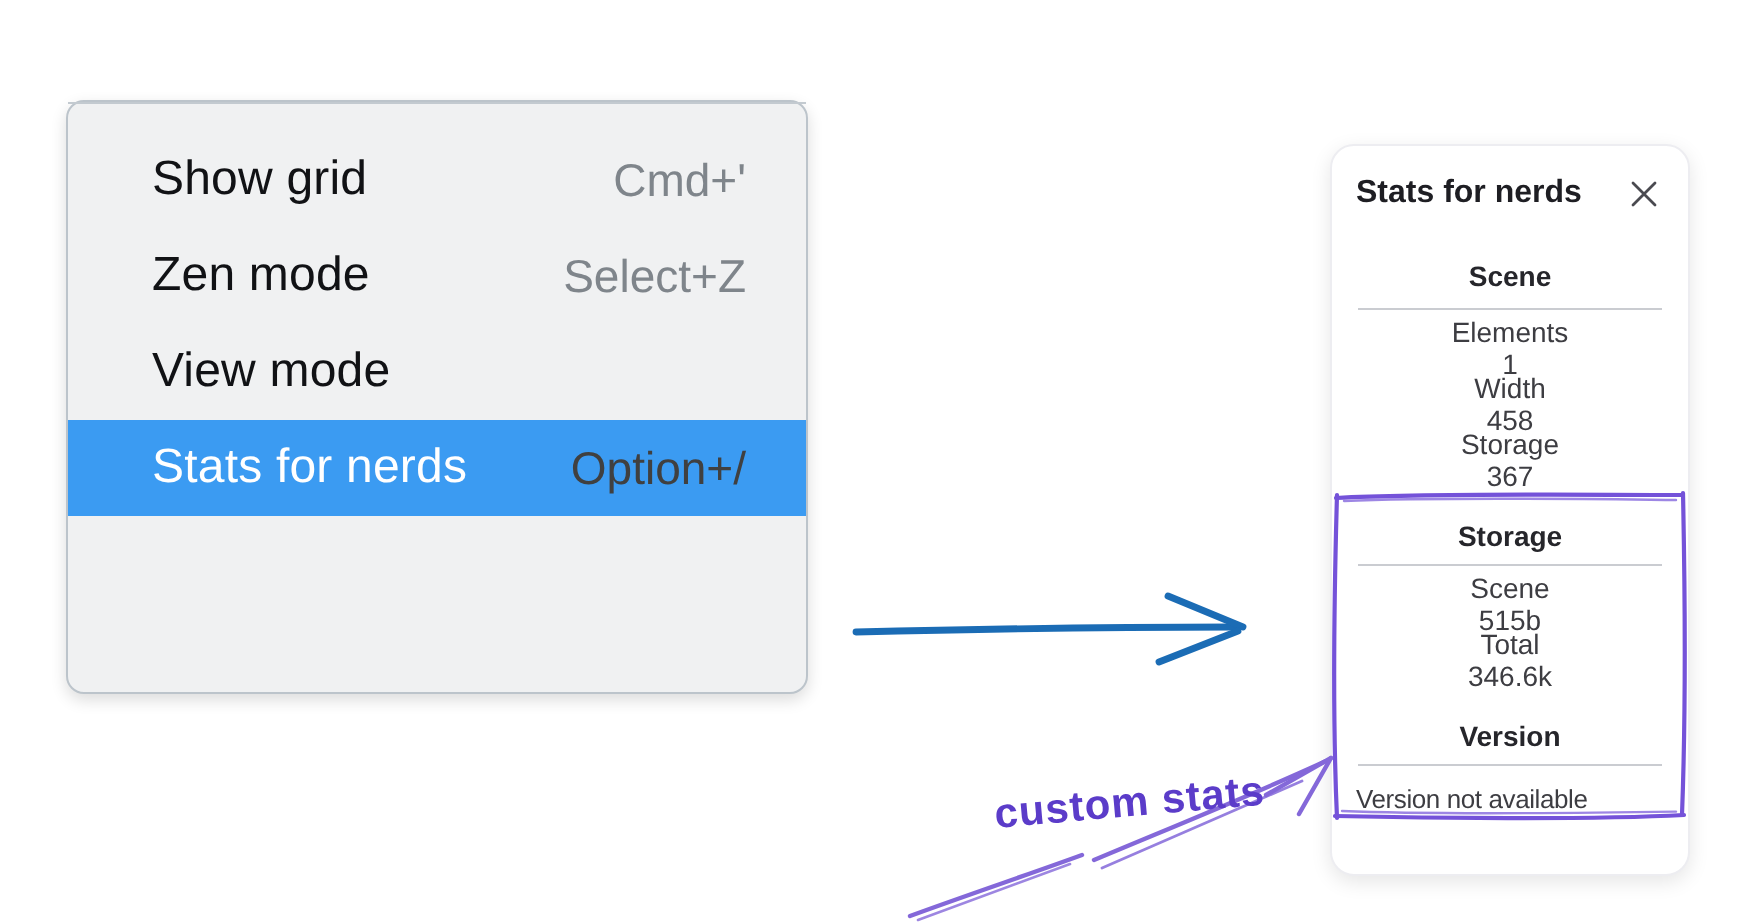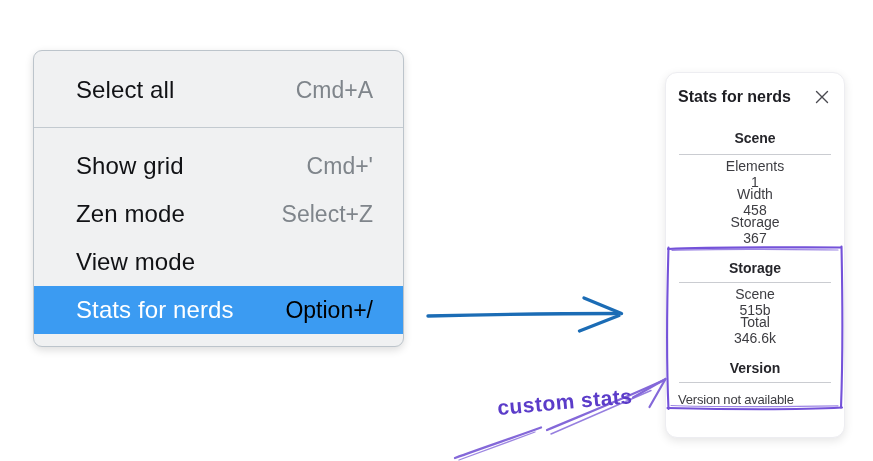--- a/index.html
+++ b/index.html
@@ -19,21 +19,21 @@
   .menu-group-2{padding:14px 0 14px 0;}
   .menu-divider{height:1px;background:#c3cad0;margin:0;}
   .menu-row{
     height:48px;display:flex;align-items:center;justify-content:space-between;
     padding:0 30px 0 42px;cursor:default;
   }
   .menu-label{font-size:24px;color:#111215;letter-spacing:0.1px;}
   .menu-shortcut{font-size:23px;color:#7f858b;}
   .menu-row.highlighted{background:#3b9bf2;}
   .menu-row.highlighted .menu-label{color:#ffffff;}
-  .menu-row.highlighted .menu-shortcut{color:#000000;}
+  .menu-row.highlighted .menu-shortcut{color:#404040;}
 
   
   .stats-panel{
     position:absolute;left:665px;top:72px;width:180px;height:366px;
     background:#ffffff;border:1px solid #ededf1;border-radius:12px;
     box-shadow:0 3px 10px rgba(0,0,0,0.10);
     box-sizing:border-box;padding:12px;color:#36363b;
   }
   .panel-header{display:flex;align-items:center;justify-content:space-between;margin-top:2px;}
   .panel-title{font-size:16px;font-weight:bold;color:#1e1e23;}
@@ -61,26 +61,20 @@
     font-size:21px;font-weight:bold;color:#5b3cc9;
     transform:rotate(-5deg);letter-spacing:0.5px;white-space:nowrap;
   }
 </style>
 </head>
 <body>
 
 <div id="canvas">
 
   <div class="context-menu">
-    <div class="menu-group-1">
-      <div class="menu-row">
-        <span class="menu-label">Select all</span>
-        <span class="menu-shortcut">Cmd+A</span>
-      </div>
-    </div>
     <div class="menu-divider"></div>
     <div class="menu-group-2">
       <div class="menu-row">
         <span class="menu-label">Show grid</span>
         <span class="menu-shortcut">Cmd+'</span>
       </div>
       <div class="menu-row">
         <span class="menu-label">Zen mode</span>
         <span class="menu-shortcut">Select+Z</span>
       </div>

